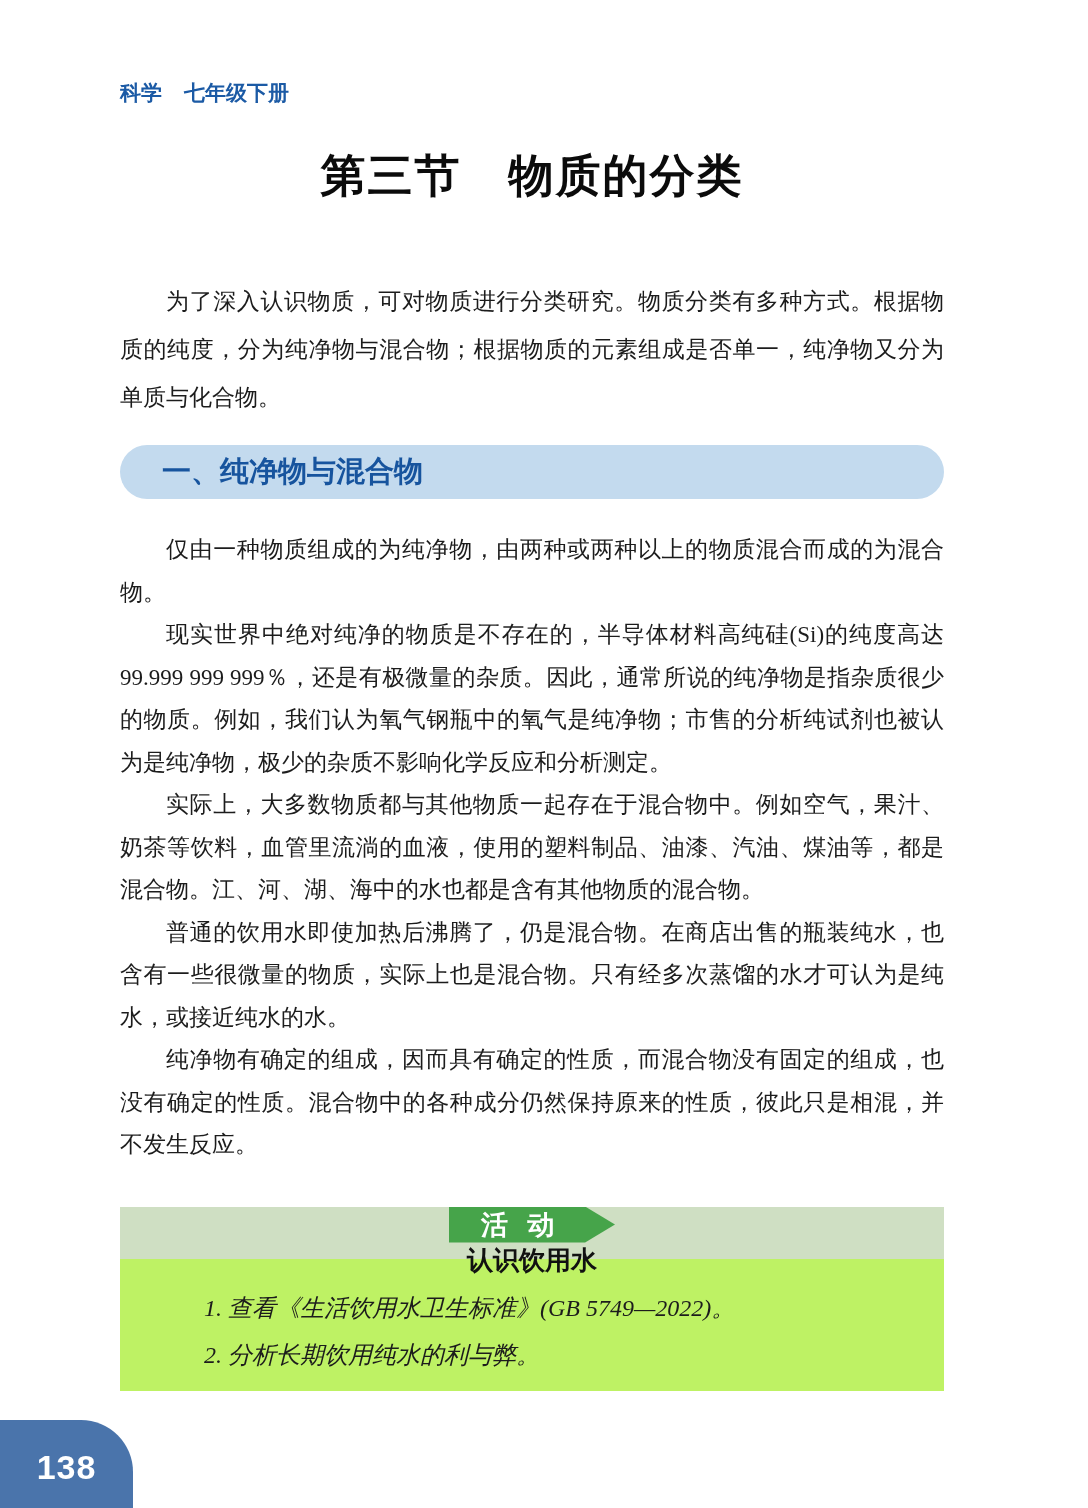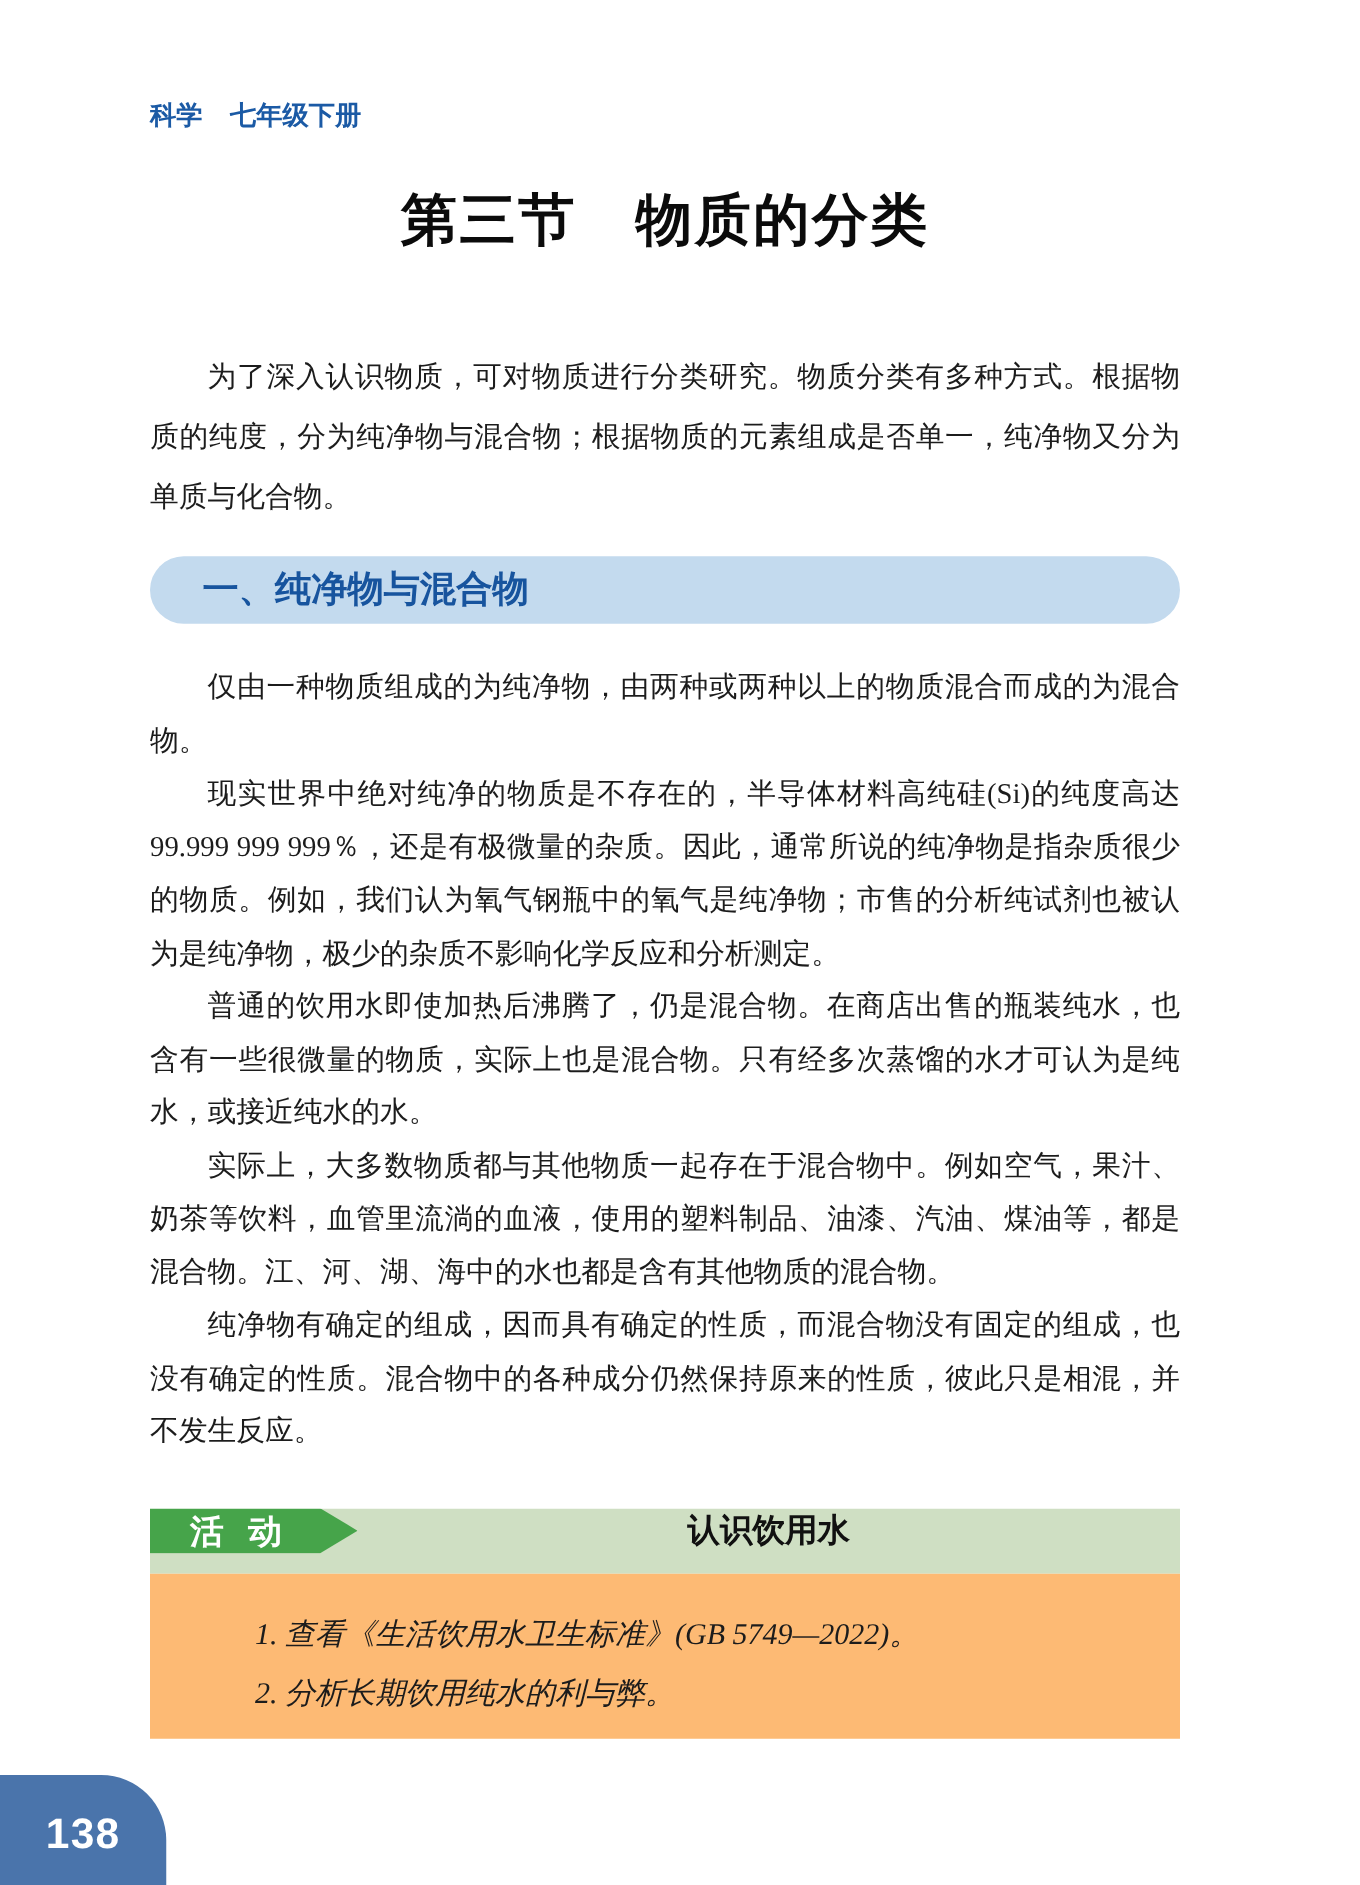--- a/index.html
+++ b/index.html
@@ -77,22 +77,23 @@
   }
   .bodytext p {
     margin: 0;
     text-indent: 2em;
   }
   
   .activity { margin-top: 40px; }
   .activity-header {
     height: 52px;
     display: flex;
-    align-items: flex-start;
+    align-items: center;
     background: #cfdfc3;
+    flex-direction: column;
   }
   .activity-arrow {
     width: 166px;
     background: #46a44a;
     clip-path: polygon(0 0, 82% 0, 100% 50%, 82% 100%, 0 100%);
     display: flex;
     align-items: center;
     padding-left: 32px;
     box-sizing: border-box;
   }
@@ -108,21 +109,21 @@
     flex: 1;
     display: flex;
     align-items: center;
     justify-content: center;
     font-family: "Liberation Sans", "DejaVu Sans", sans-serif;
     font-weight: bold;
     font-size: 26px;
     color: #111111;
   }
   .activity-content {
-    background: #fdba74;
+    background: #bef264;
     height: 132px;
     box-sizing: border-box;
     padding: 26px 20px 0 84px;
   }
   .activity-item {
     font-family: "Liberation Serif", "DejaVu Serif", serif;
     font-style: italic;
     font-size: 24px;
     line-height: 47px;
     color: #1c1c1c;
@@ -163,22 +164,22 @@
 
   <p class="intro">为了深入认识物质，可对物质进行分类研究。物质分类有多种方式。根据物质的纯度，分为纯净物与混合物；根据物质的元素组成是否单一，纯净物又分为单质与化合物。</p>
 
   <div class="banner">
     <span class="banner-text">一、纯净物与混合物</span>
   </div>
 
   <div class="bodytext">
     <p>仅由一种物质组成的为纯净物，由两种或两种以上的物质混合而成的为混合物。</p>
     <p>现实世界中绝对纯净的物质是不存在的，半导体材料高纯硅(Si)的纯度高达99.999 999 999％，还是有极微量的杂质。因此，通常所说的纯净物是指杂质很少的物质。例如，我们认为氧气钢瓶中的氧气是纯净物；市售的分析纯试剂也被认为是纯净物，极少的杂质不影响化学反应和分析测定。</p>
+    <p>实际上，大多数物质都与其他物质一起存在于混合物中。例如空气，果汁、奶茶等饮料，血管里流淌的血液，使用的塑料制品、油漆、汽油、煤油等，都是混合物。江、河、湖、海中的水也都是含有其他物质的混合物。</p>
     <p>普通的饮用水即使加热后沸腾了，仍是混合物。在商店出售的瓶装纯水，也含有一些很微量的物质，实际上也是混合物。只有经多次蒸馏的水才可认为是纯水，或接近纯水的水。</p>
-    <p>实际上，大多数物质都与其他物质一起存在于混合物中。例如空气，果汁、奶茶等饮料，血管里流淌的血液，使用的塑料制品、油漆、汽油、煤油等，都是混合物。江、河、湖、海中的水也都是含有其他物质的混合物。</p>
     <p>纯净物有确定的组成，因而具有确定的性质，而混合物没有固定的组成，也没有确定的性质。混合物中的各种成分仍然保持原来的性质，彼此只是相混，并不发生反应。</p>
   </div>
 
   <div class="activity">
     <div class="activity-header">
       <div class="activity-arrow">
         <span class="arrow-label">活 动</span>
       </div>
       <div class="activity-bar-title">认识饮用水</div>
     </div>

